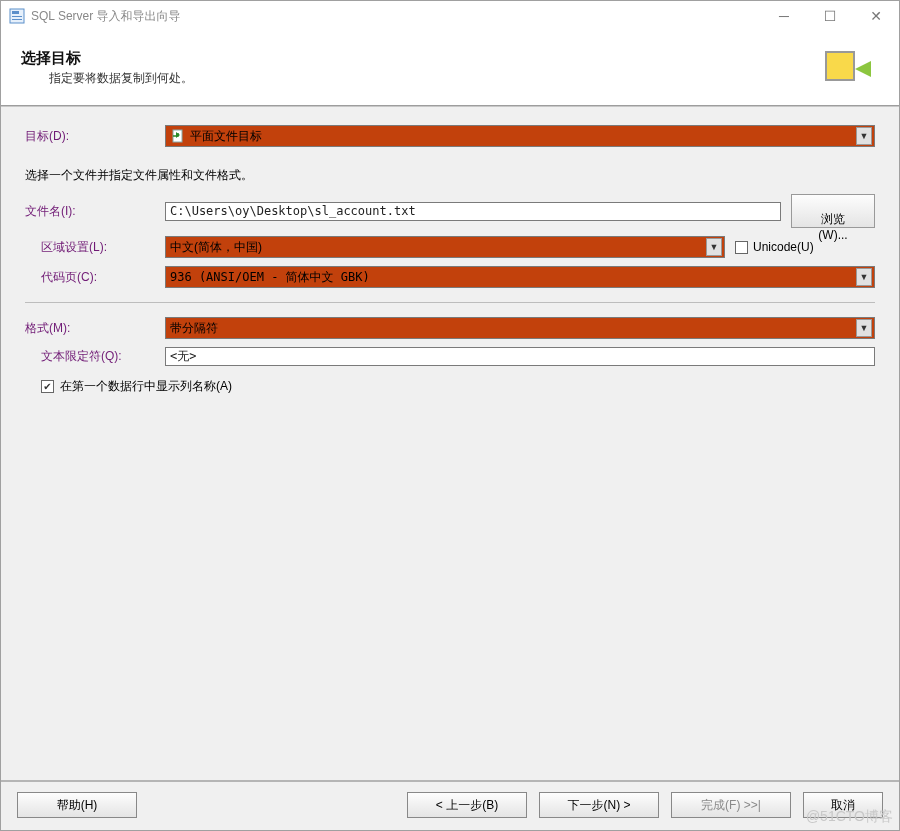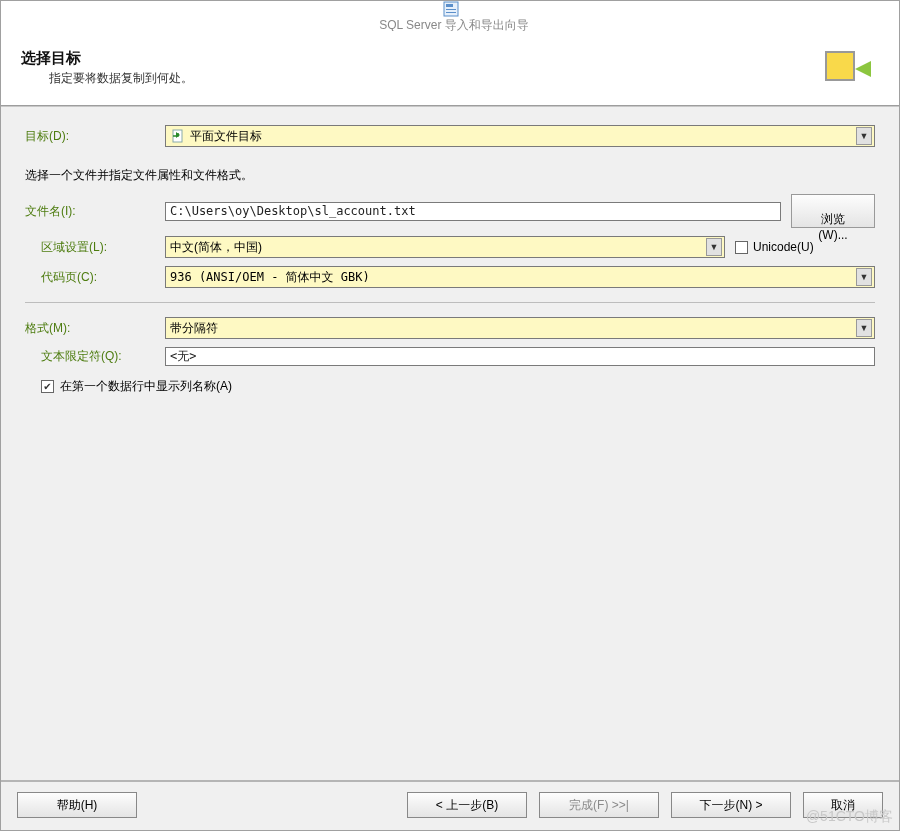--- a/index.html
+++ b/index.html
@@ -23,21 +23,20 @@
       position: relative;
     }
     .titlebar {
       height: 30px;
       background: #fff;
       display: flex;
       align-items: center;
       padding: 0 0 0 8px;
       font-size: 12px;
       color: #888;
-      flex-direction: column;
     }
     .titlebar-icon {
       width: 16px;
       height: 16px;
       margin-right: 6px;
       display: inline-flex;
       align-items: center;
       justify-content: center;
     }
     .titlebar-title { flex: 0 0 auto; }
@@ -109,28 +108,28 @@
     }
     .form-row {
       display: flex;
       align-items: center;
       margin-bottom: 8px;
     }
     .form-row.indent1 .form-label { padding-left: 16px; }
     .form-label {
       width: 140px;
       flex-shrink: 0;
-      color: #4d7c0f;
+      color: #701a75;
     }
     .select-wrap {
       flex: 1;
       display: flex;
       align-items: center;
       border: 1px solid #7a7a7a;
-      background: #fef9c3;
+      background: #c2410c;
       height: 22px;
       padding: 0 2px 0 4px;
     }
     .select-wrap .sel-icon {
       width: 16px;
       height: 16px;
       margin-right: 4px;
       display: inline-flex;
       align-items: center;
       justify-content: center;
@@ -337,19 +336,19 @@
       <span class="checkbox checked"></span>
       <span>在第一个数据行中显示列名称(A)</span>
     </div>
 
   </div>
 
   <div class="footer">
     <button class="wiz-btn help">帮助(H)</button>
     <span class="spacer"></span>
     <button class="wiz-btn">&lt; 上一步(B)</button>
+    <button class="wiz-btn">下一步(N) &gt;</button>
     <button class="wiz-btn" disabled="">完成(F) &gt;&gt;|</button>
-    <button class="wiz-btn">下一步(N) &gt;</button>
     <button class="wiz-btn cancel">取消</button>
   </div>
 
   <div class="watermark">@51CTO博客</div>
 </div>
 
 </body></html>

